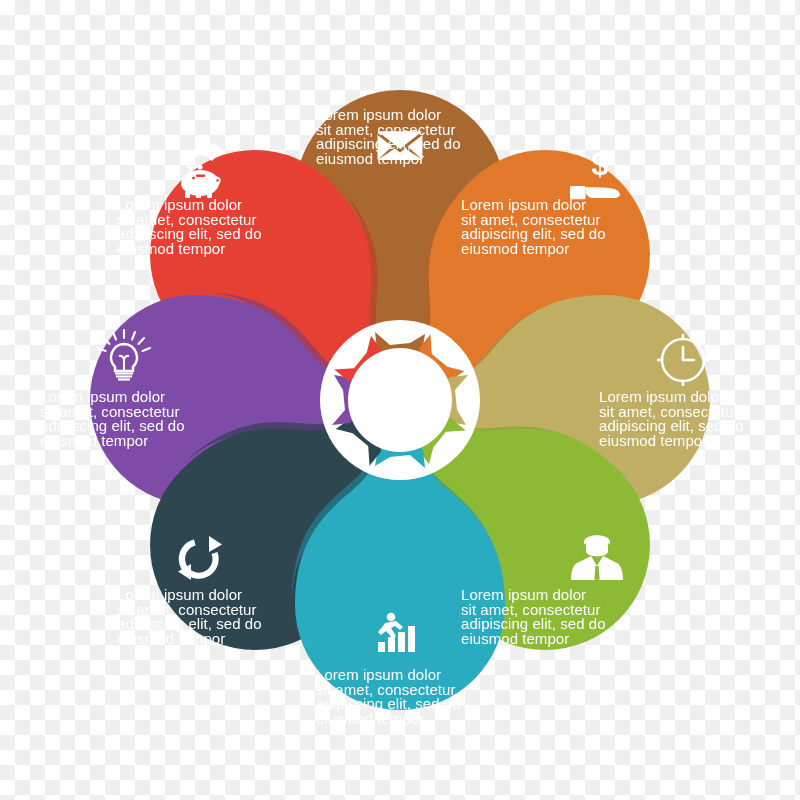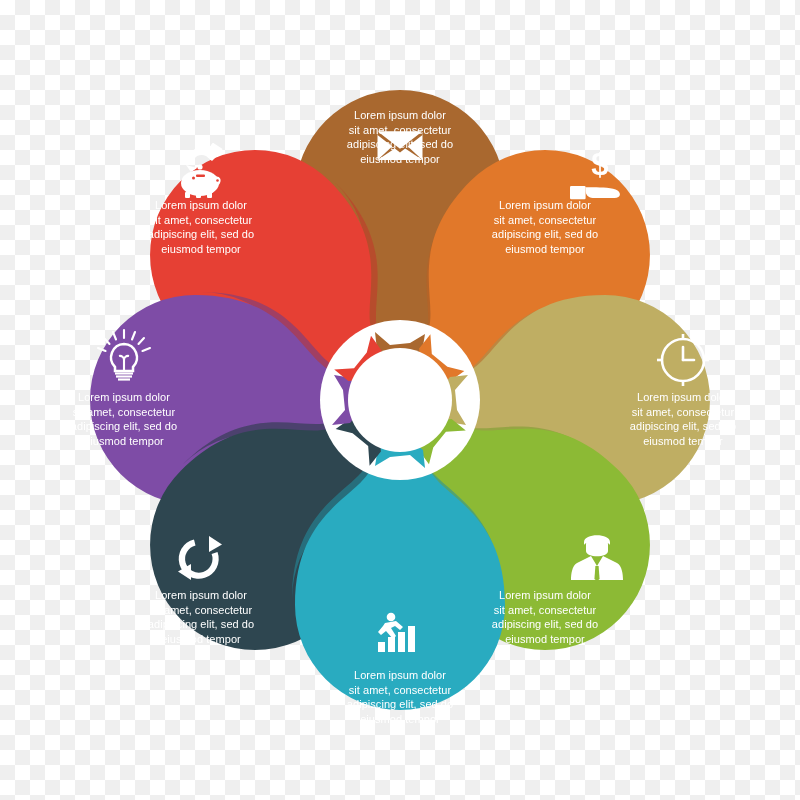--- a/index.html
+++ b/index.html
@@ -11,23 +11,22 @@
       linear-gradient(45deg,#efefef 25%,transparent 25%,transparent 75%,#efefef 75%),
       linear-gradient(45deg,#efefef 25%,transparent 25%,transparent 75%,#efefef 75%);
     background-size:30px 30px;
     background-position:0 0,15px 15px;
   }
   #stage{position:absolute;left:0;top:0;width:800px;height:800px;}
   .svg-root{position:absolute;left:0;top:0;width:800px;height:800px;}
   .petal-text{
     position:absolute;
     width:168px;
-    text-align:center;
     color:#ffffff;
-    font-size:11px;
+    font-size:15px;
     line-height:14.6px;
     letter-spacing:0.05px;
     pointer-events:none;
     -webkit-font-smoothing:antialiased;
   }
 </style>
 </head>
 <body>
 
 <div id="stage">

